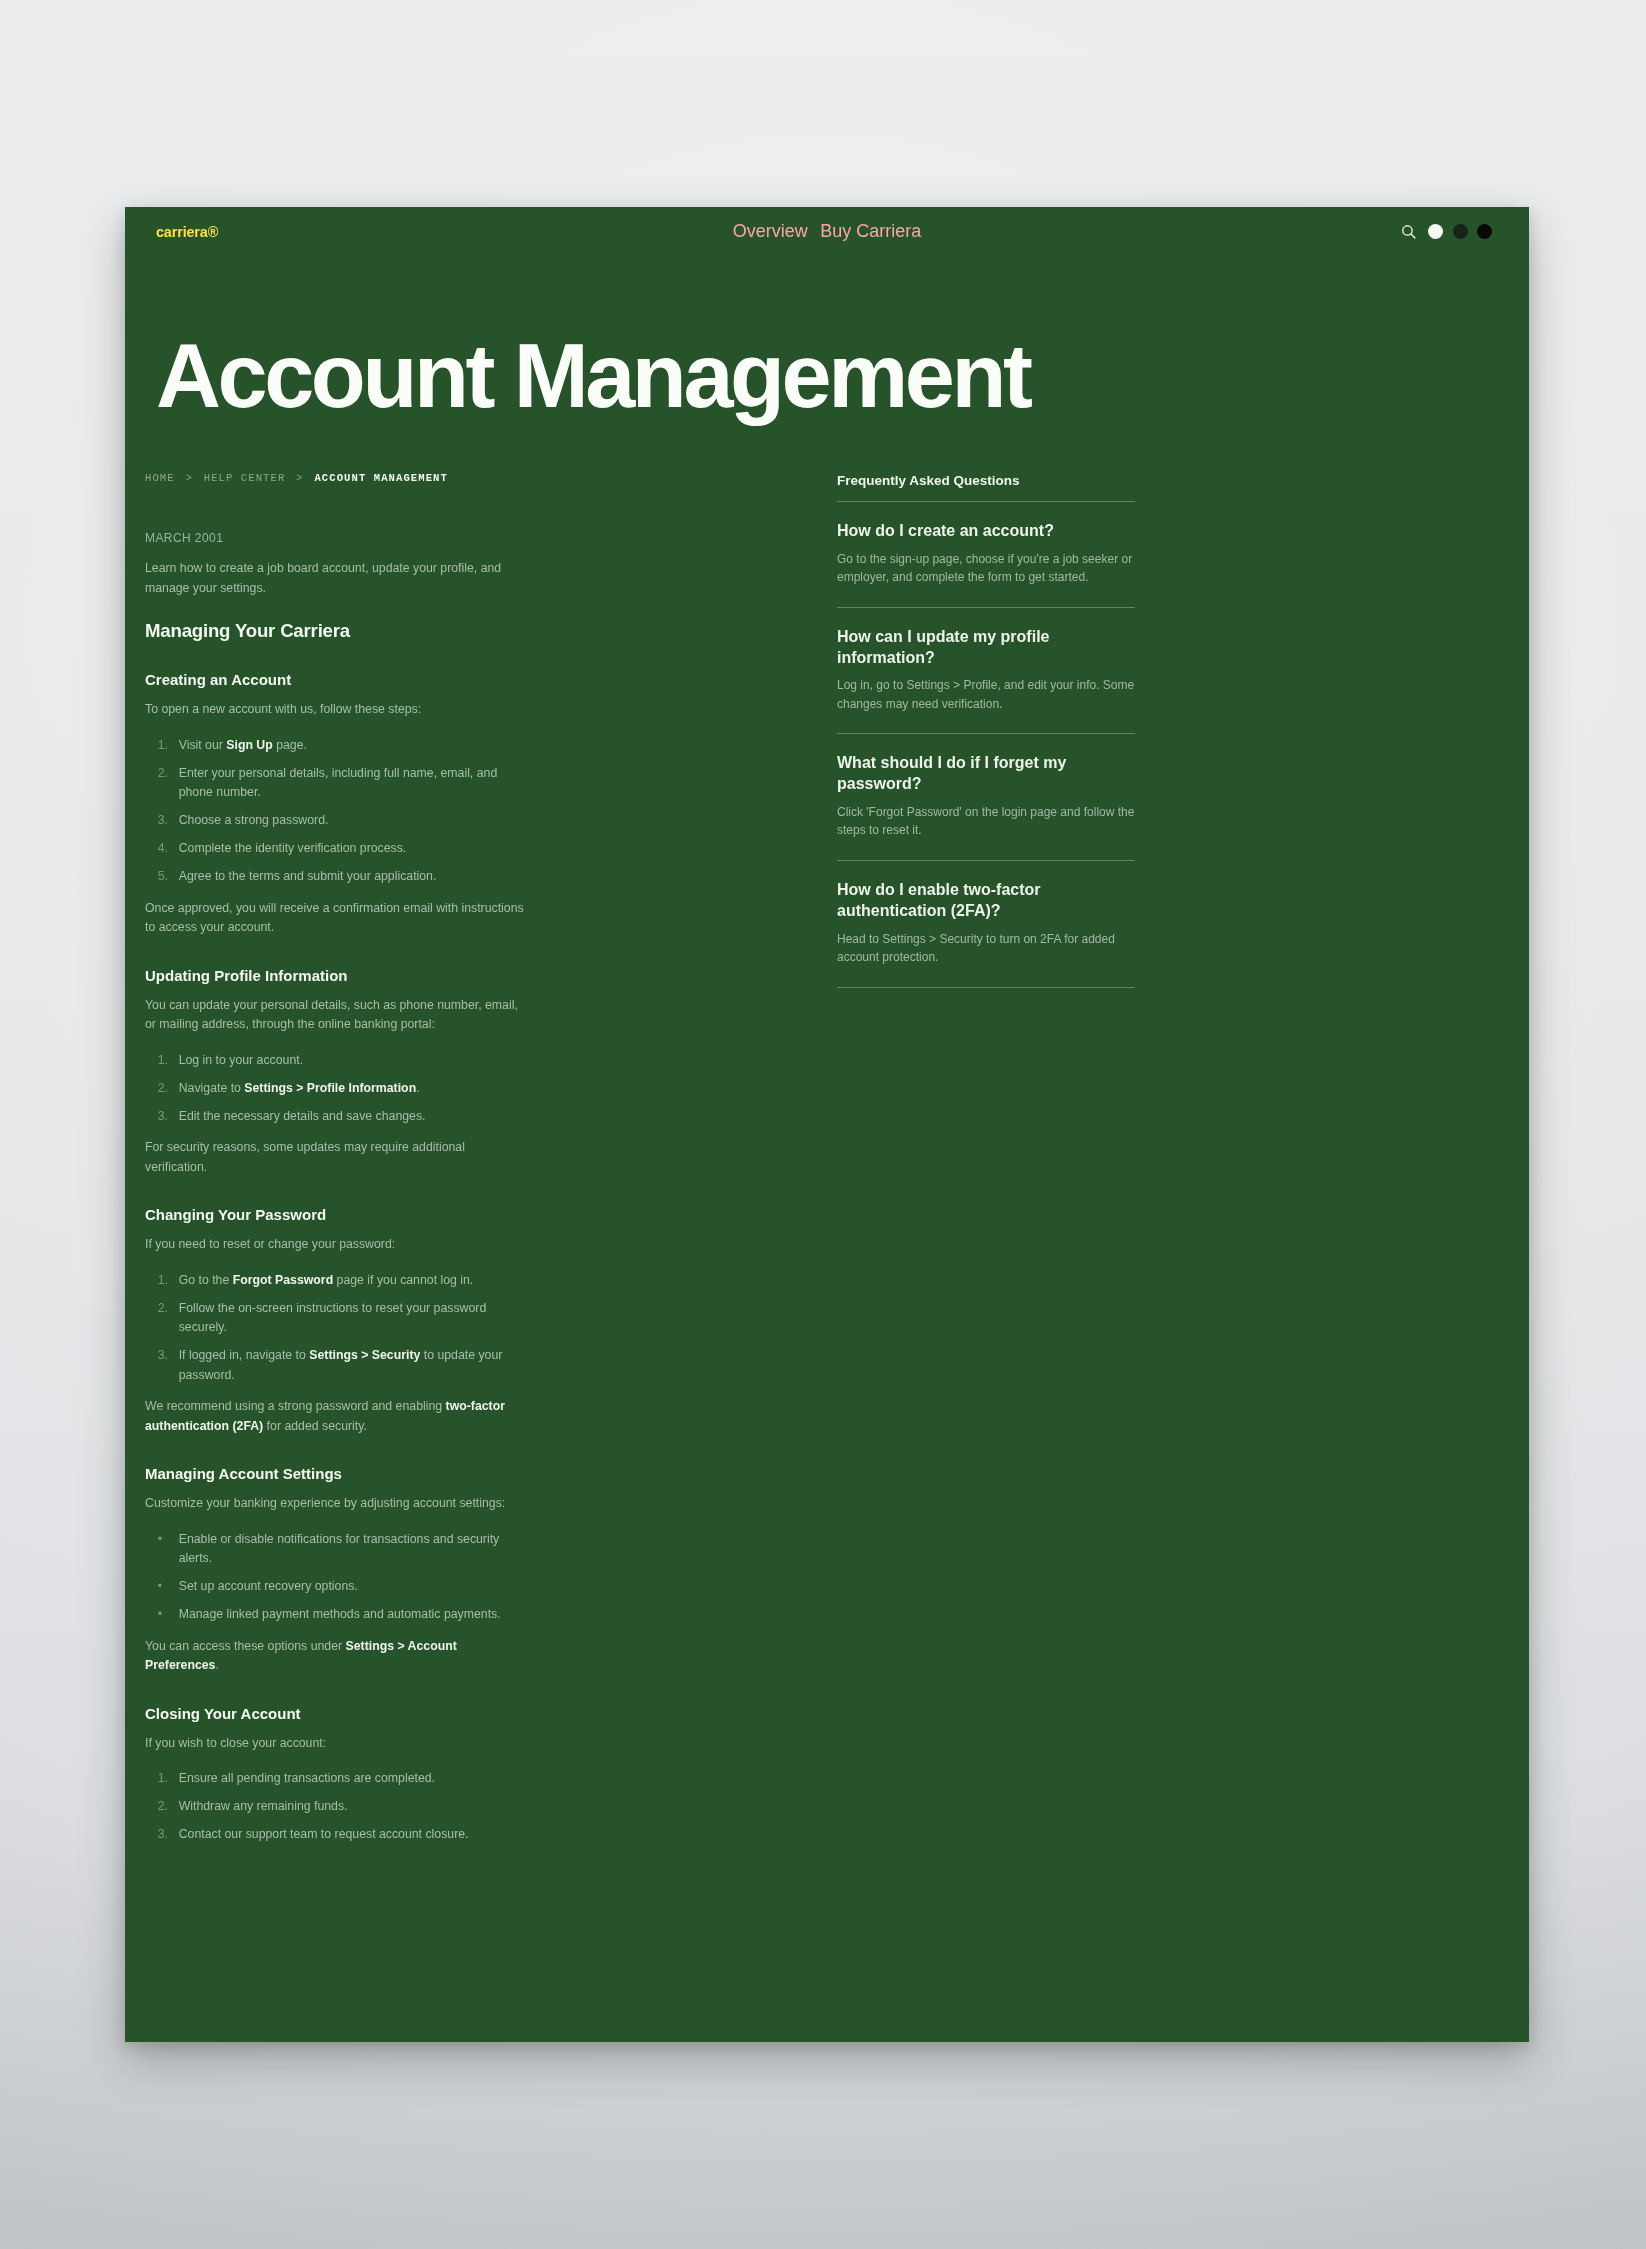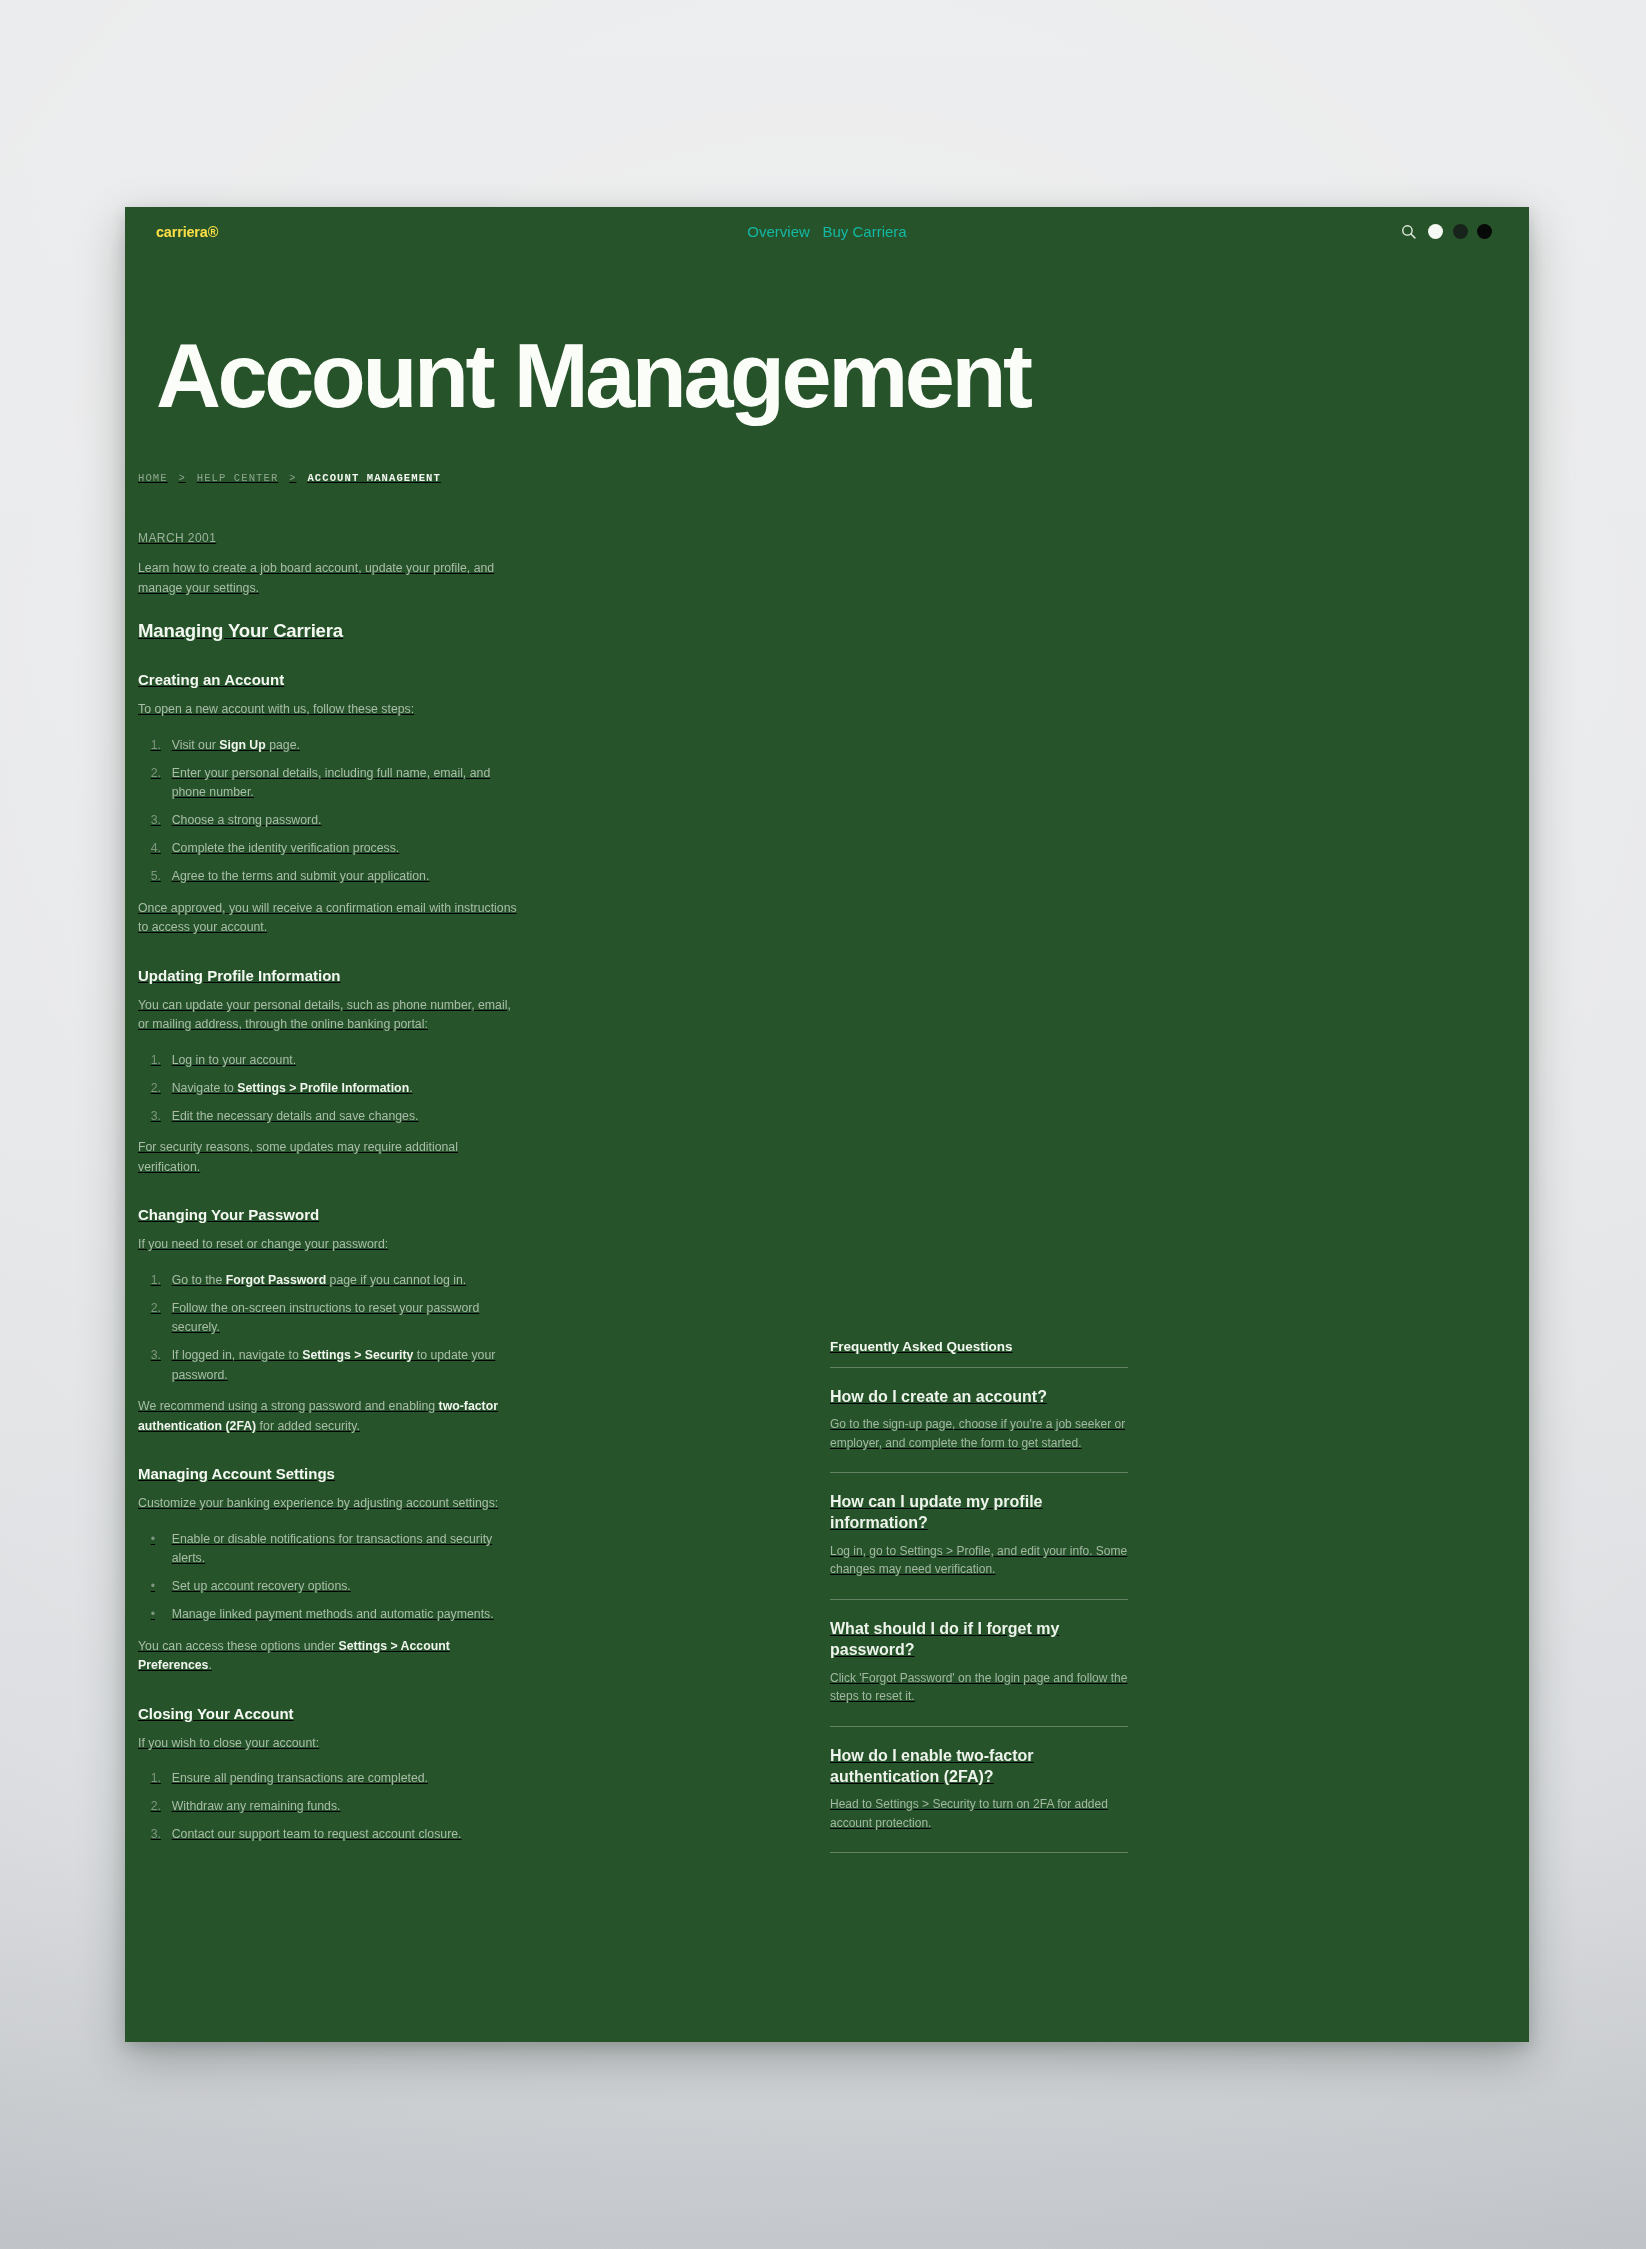--- a/index.html
+++ b/index.html
@@ -12,32 +12,32 @@
   }
   .card{
     position:absolute; left:125px; top:207px; width:1404px; height:1835px;
     background:#265329;
     box-shadow:0 17px 42px rgba(25,40,30,.28), 0 5px 13.5px rgba(25,40,30,.16);
   }
   
   .nav{ position:relative; display:flex; align-items:center; padding:12px 37px 0 31px; height:37px; }
   .logo{ color:#fde047; font-weight:700; font-size:14.4px; letter-spacing:-.01em; cursor:default; }
   .nav-links{ position:absolute; left:50%; transform:translateX(-50%); display:flex; gap:12.7px; }
-  .nav-link{ color:#14b8a6; font-size:15px; cursor:pointer; }
+  .nav-link{ color:#fca5a5; font-size:18px; cursor:pointer; }
   .nav-right{ margin-left:auto; display:flex; align-items:center; gap:9.3px; }
   .nav-icon{ display:flex; align-items:center; cursor:pointer; margin-right:2.5px; }
   .swatch{ width:15px; height:15px; border-radius:50%; cursor:pointer; display:inline-block; }
   
   .page-title{
     margin:83px 31px 0; color:#fbfdf9; font-weight:700;
     font-size:90px; line-height:1.1; letter-spacing:-.038em;
     transform-origin:left center;
   }
   
-  .columns{ display:flex; align-items:flex-end; margin:46px 13px 0;text-decoration:underline; }
+  .columns{ display:flex; align-items:flex-start; margin:46px 20px 0; }
   .col-left{ width:385px; flex:none; }
   .col-faq{ width:298px; flex:none; margin-left:307px; }
   
   .breadcrumb{ display:flex; align-items:center; gap:11px; font-family:"Liberation Mono","DejaVu Sans Mono",monospace; font-size:10.6px; letter-spacing:.10em; color:#8da68e; }
   .crumb{ cursor:pointer; white-space:nowrap; }
   .crumb.current{ color:#f4f8f2; font-weight:700; cursor:default; }
   .crumb-sep{ color:#8da68e; font-size:10px; }
   
   .date{ margin-top:47px; font-size:12px; letter-spacing:.035em; color:#9db29d; }
   .intro{ margin-top:14.4px; font-size:12.3px; line-height:19.5px; color:#a9bda9; }

